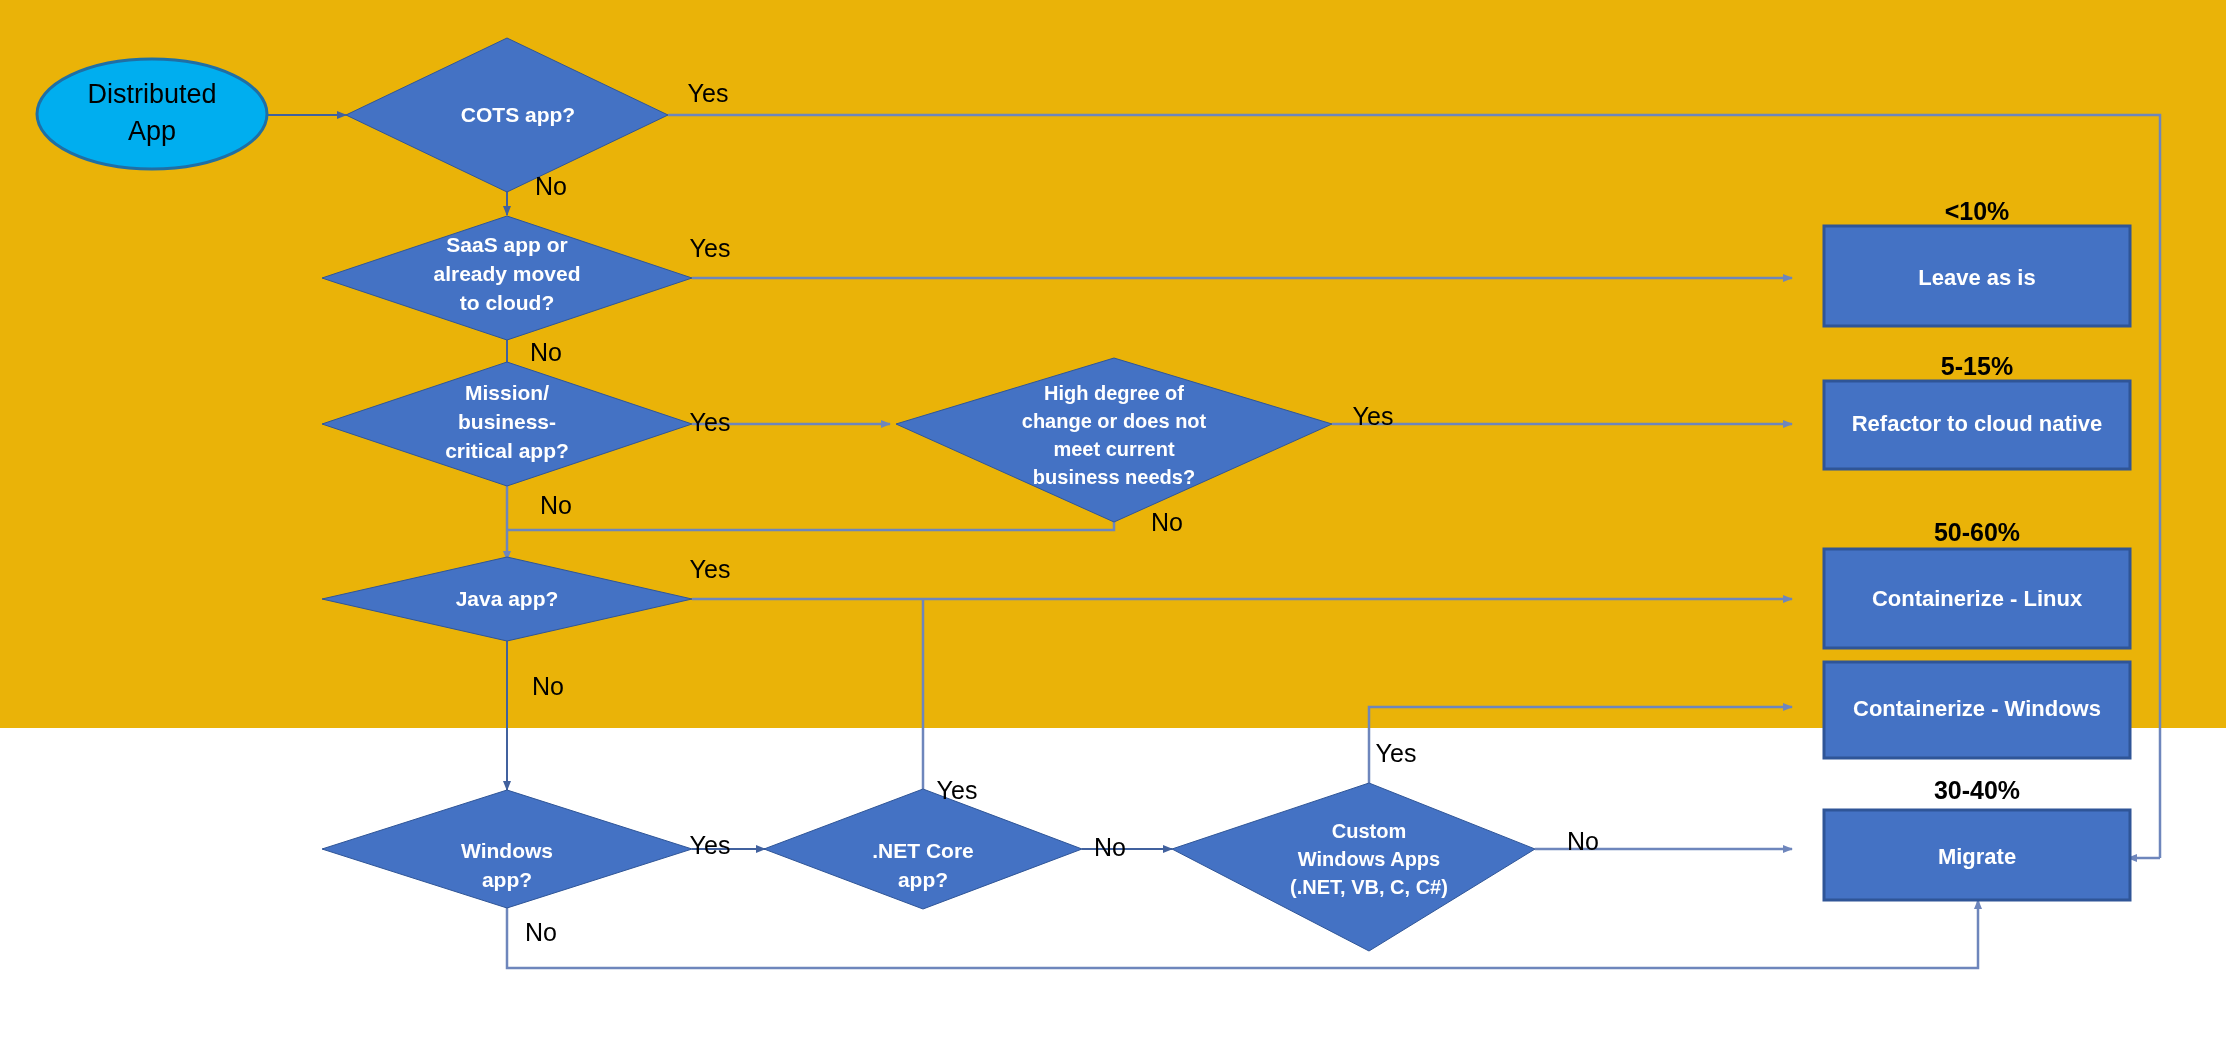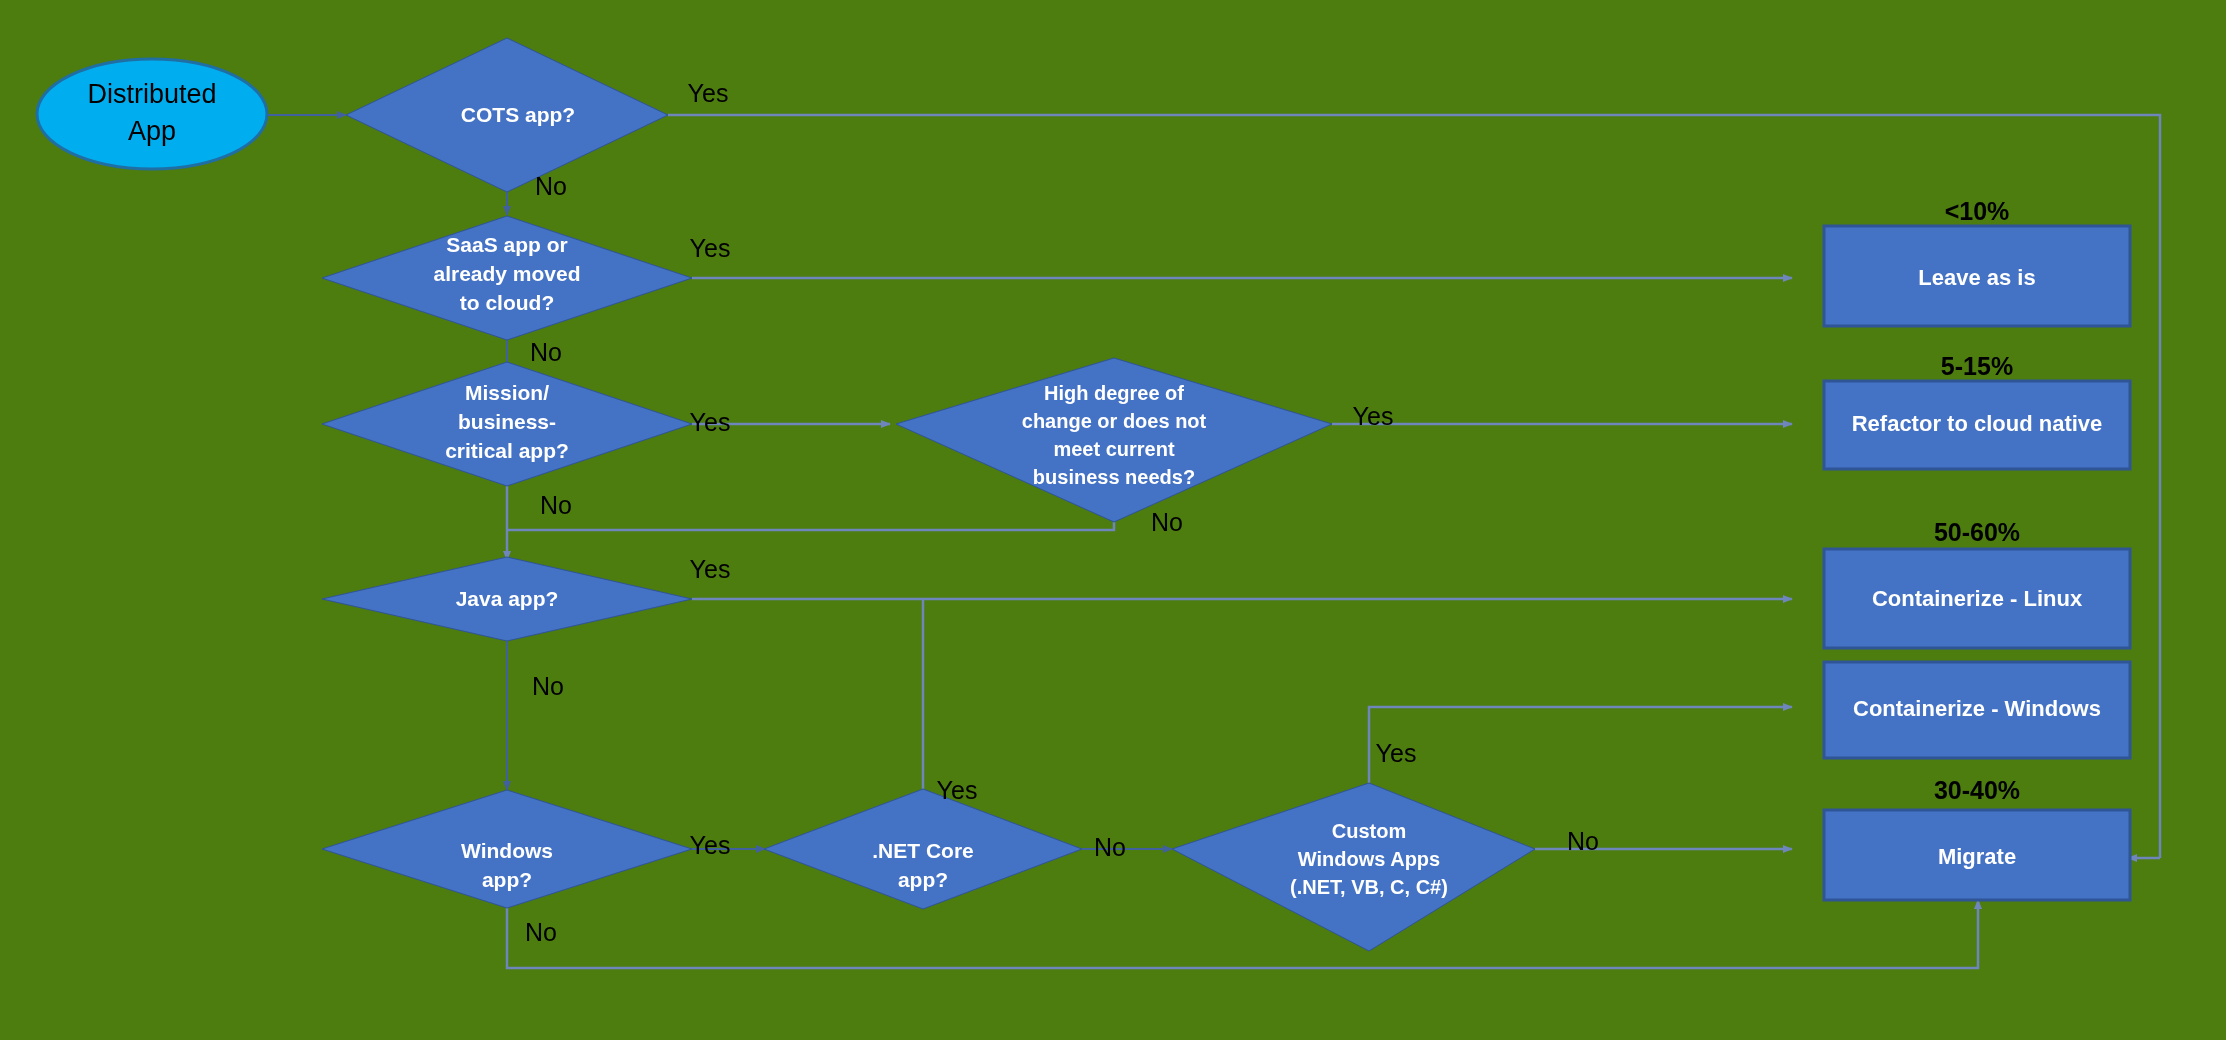--- a/index.html
+++ b/index.html
@@ -9,22 +9,22 @@
   }
   body {
     width: 2226px;
     height: 1040px;
     font-family: "Liberation Sans", sans-serif;
     overflow: hidden;
   }
   #canvas {
     position: relative;
     width: 2226px;
-    height: 1040px;
-    background: #4d7c0f;
+    height: 728px;
+    background: #eab308;
   }
   svg#flow {
     position: absolute;
     left: 0; top: 0;
     width: 2226px;
     height: 1040px;
   }
   .shape-label {
     fill: #ffffff;
     font-family: "Liberation Sans", sans-serif;

